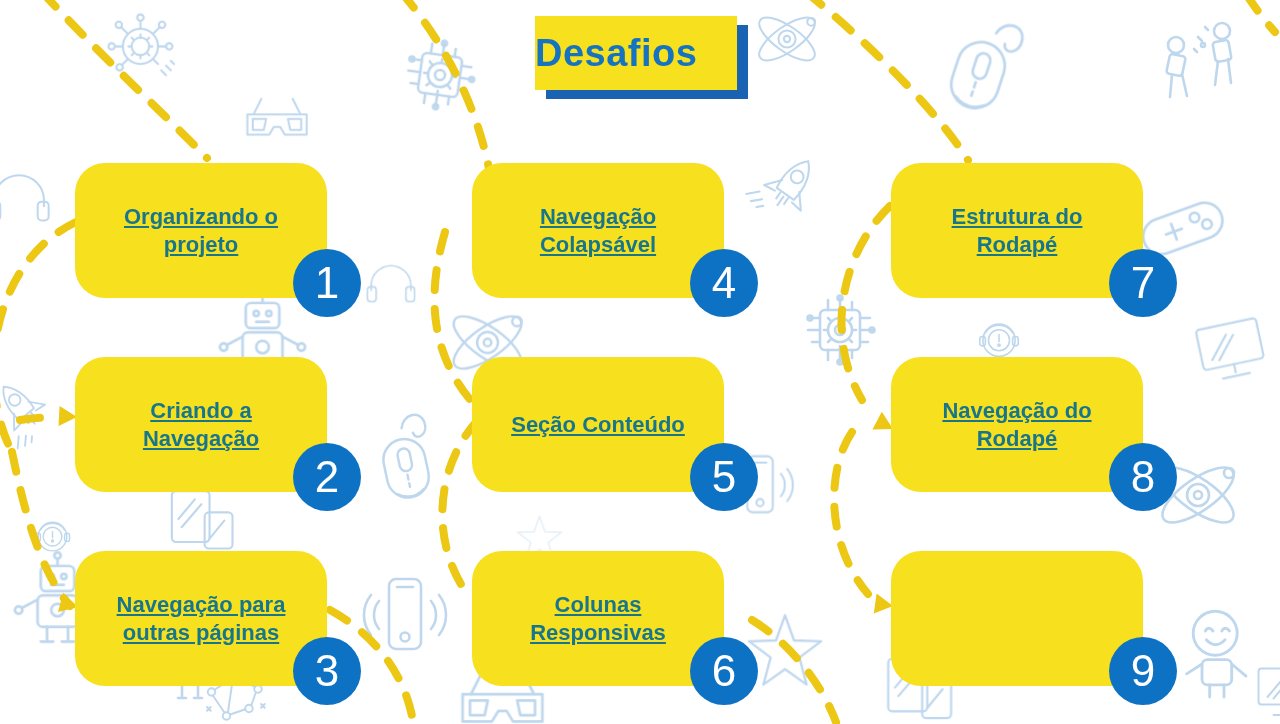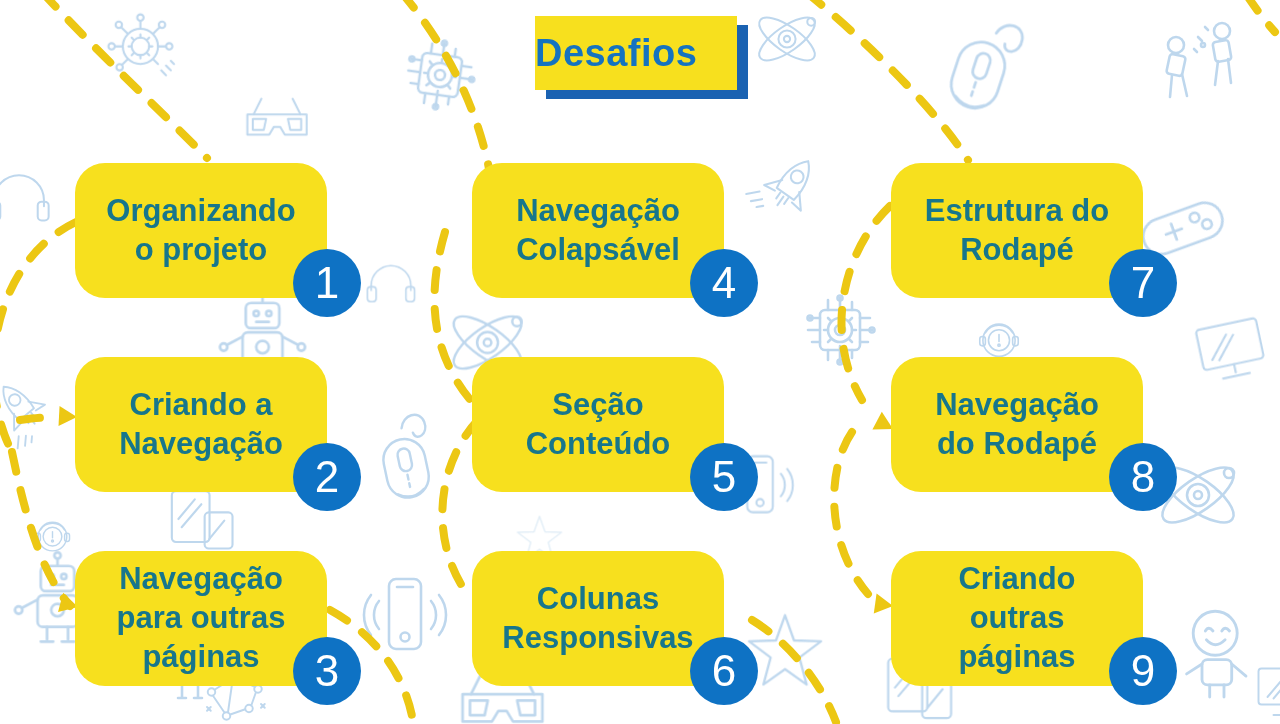--- a/index.html
+++ b/index.html
@@ -14,22 +14,23 @@
     box-shadow:11px 9px 0 0 var(--title-shadow,#1A62B2);
     display:flex;align-items:center;justify-content:flex-start;
     color:var(--title-text,#1573C0);font-size:38px;font-weight:bold;letter-spacing:.5px;
   }
   .card{
     position:absolute;width:252px;height:135px;border-radius:30px;z-index:2;
     background:var(--card-yellow,#F7E01E);
     display:flex;align-items:center;justify-content:center;text-align:center;
   }
   .card .card-label{
-    color:var(--card-text,#17768C);font-size:31px;font-weight:bold;line-height:1.25;
+    color:var(--card-text,#17768C);font-size:22px;font-weight:bold;line-height:1.25;
     padding:0 22px;
+    text-decoration:underline;
   }
   .badge{
     position:absolute;left:218px;top:86px;width:68px;height:68px;border-radius:50%;
     background:var(--badge-blue,#0E72C4);color:var(--badge-text,#fff);
     display:flex;align-items:center;justify-content:center;
     font-size:44px;font-weight:400;z-index:4;
   }
   .c0{left:75px}.c1{left:472px}.c2{left:891px}
   .r0{top:163px}.r1{top:357px}.r2{top:551px}
 </style>
@@ -288,19 +289,18 @@
         <span>7</span>
       </div>
 </div>
 <div class="card c2 r1">
   <div class="card-label">Navegação do Rodapé</div>
   <div class="badge">
         <span>8</span>
       </div>
 </div>
 <div class="card c2 r2">
-  <div class="card-label">Criando outras páginas</div>
   <div class="badge">
         <span>9</span>
       </div>
 </div>
 
 </div>
 
 </body></html>

